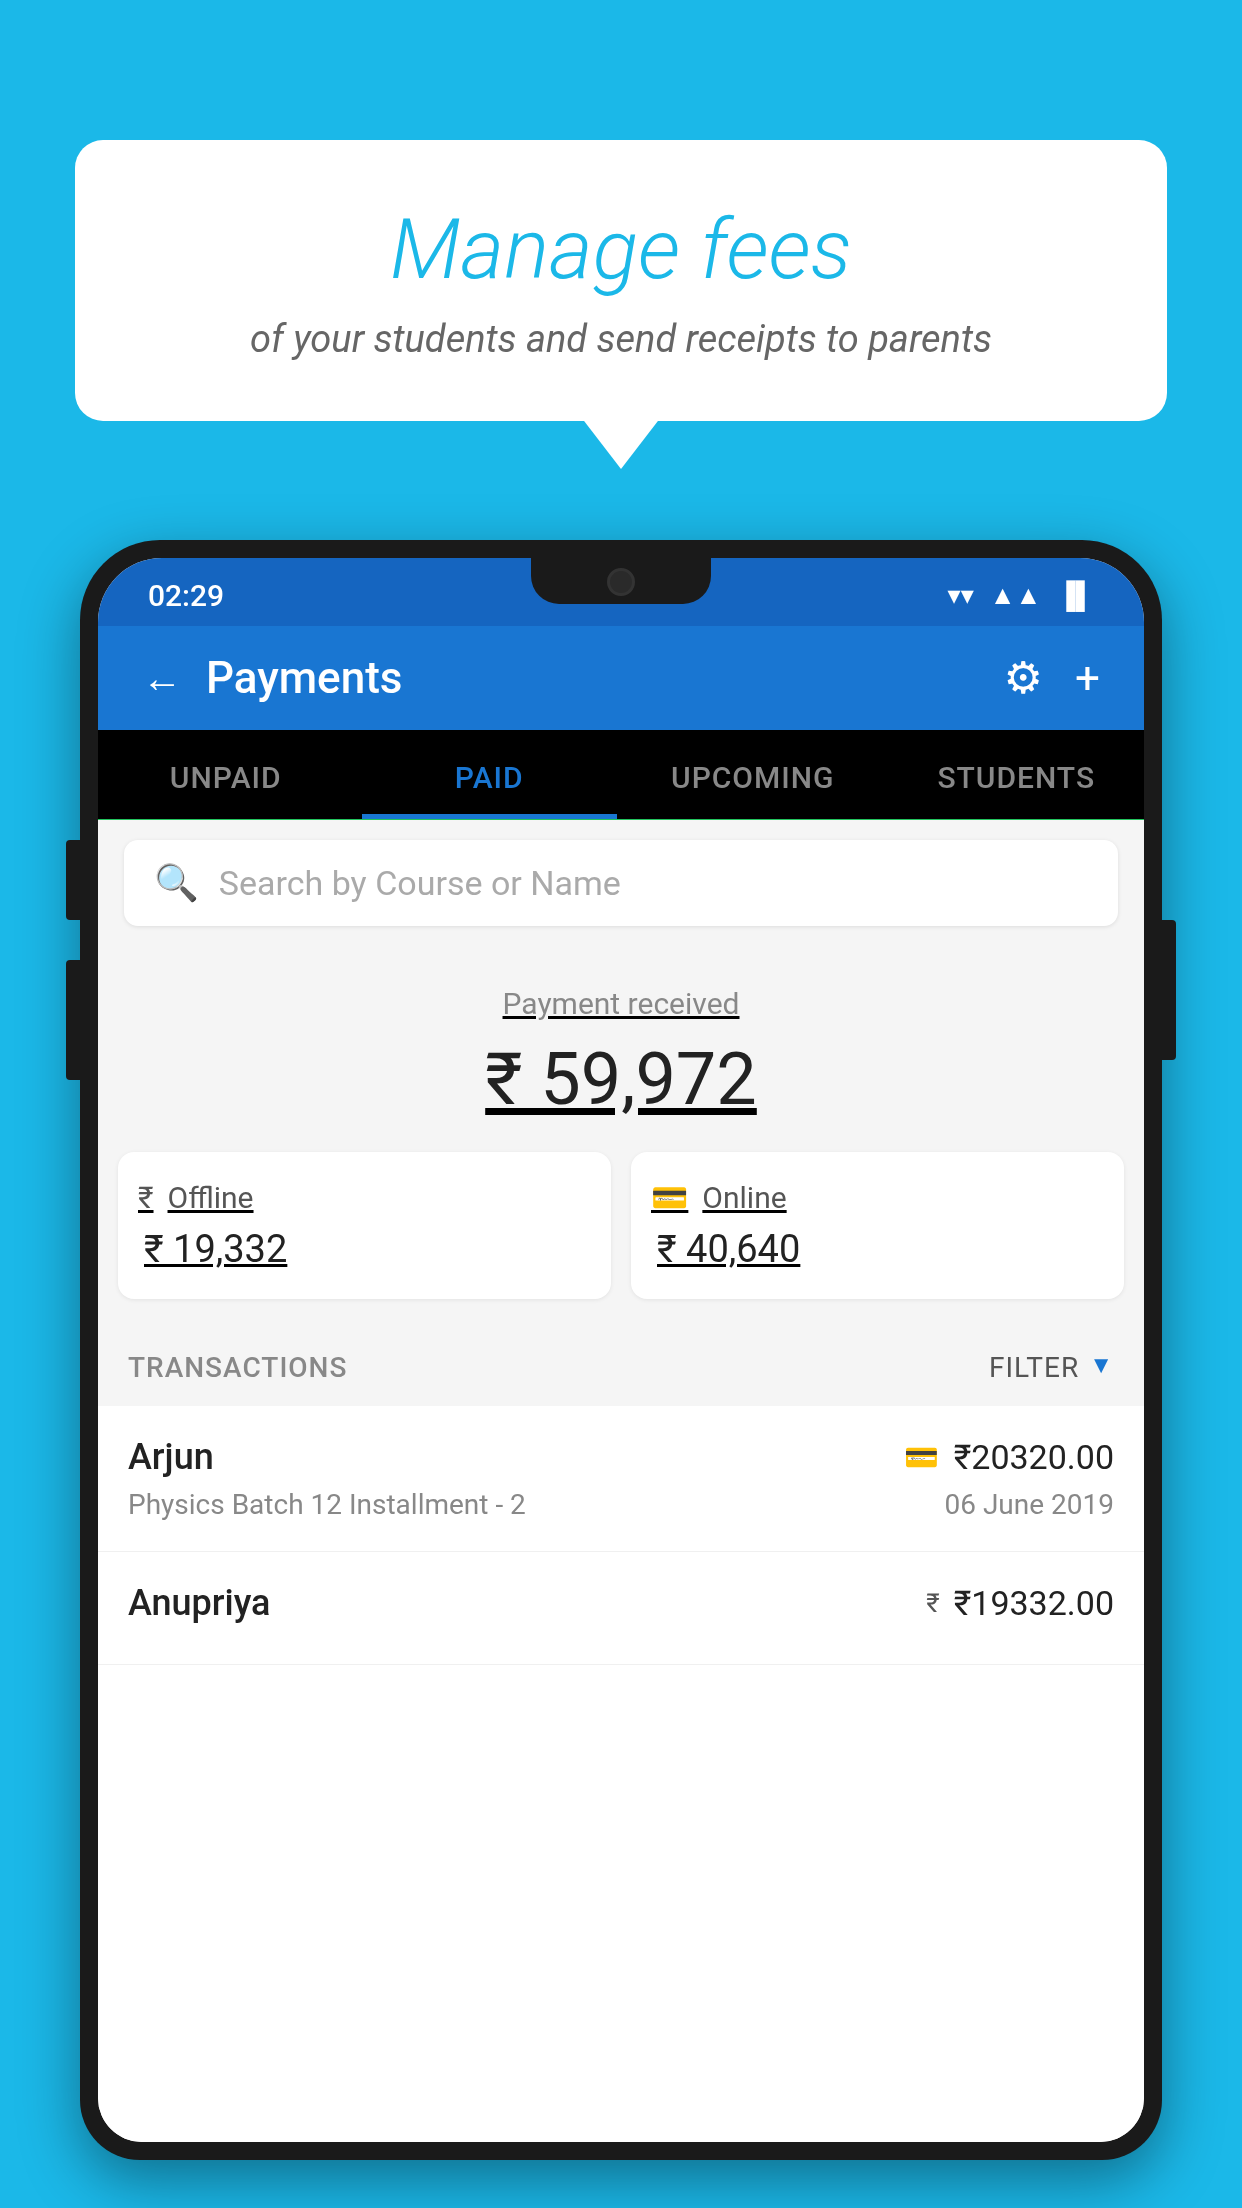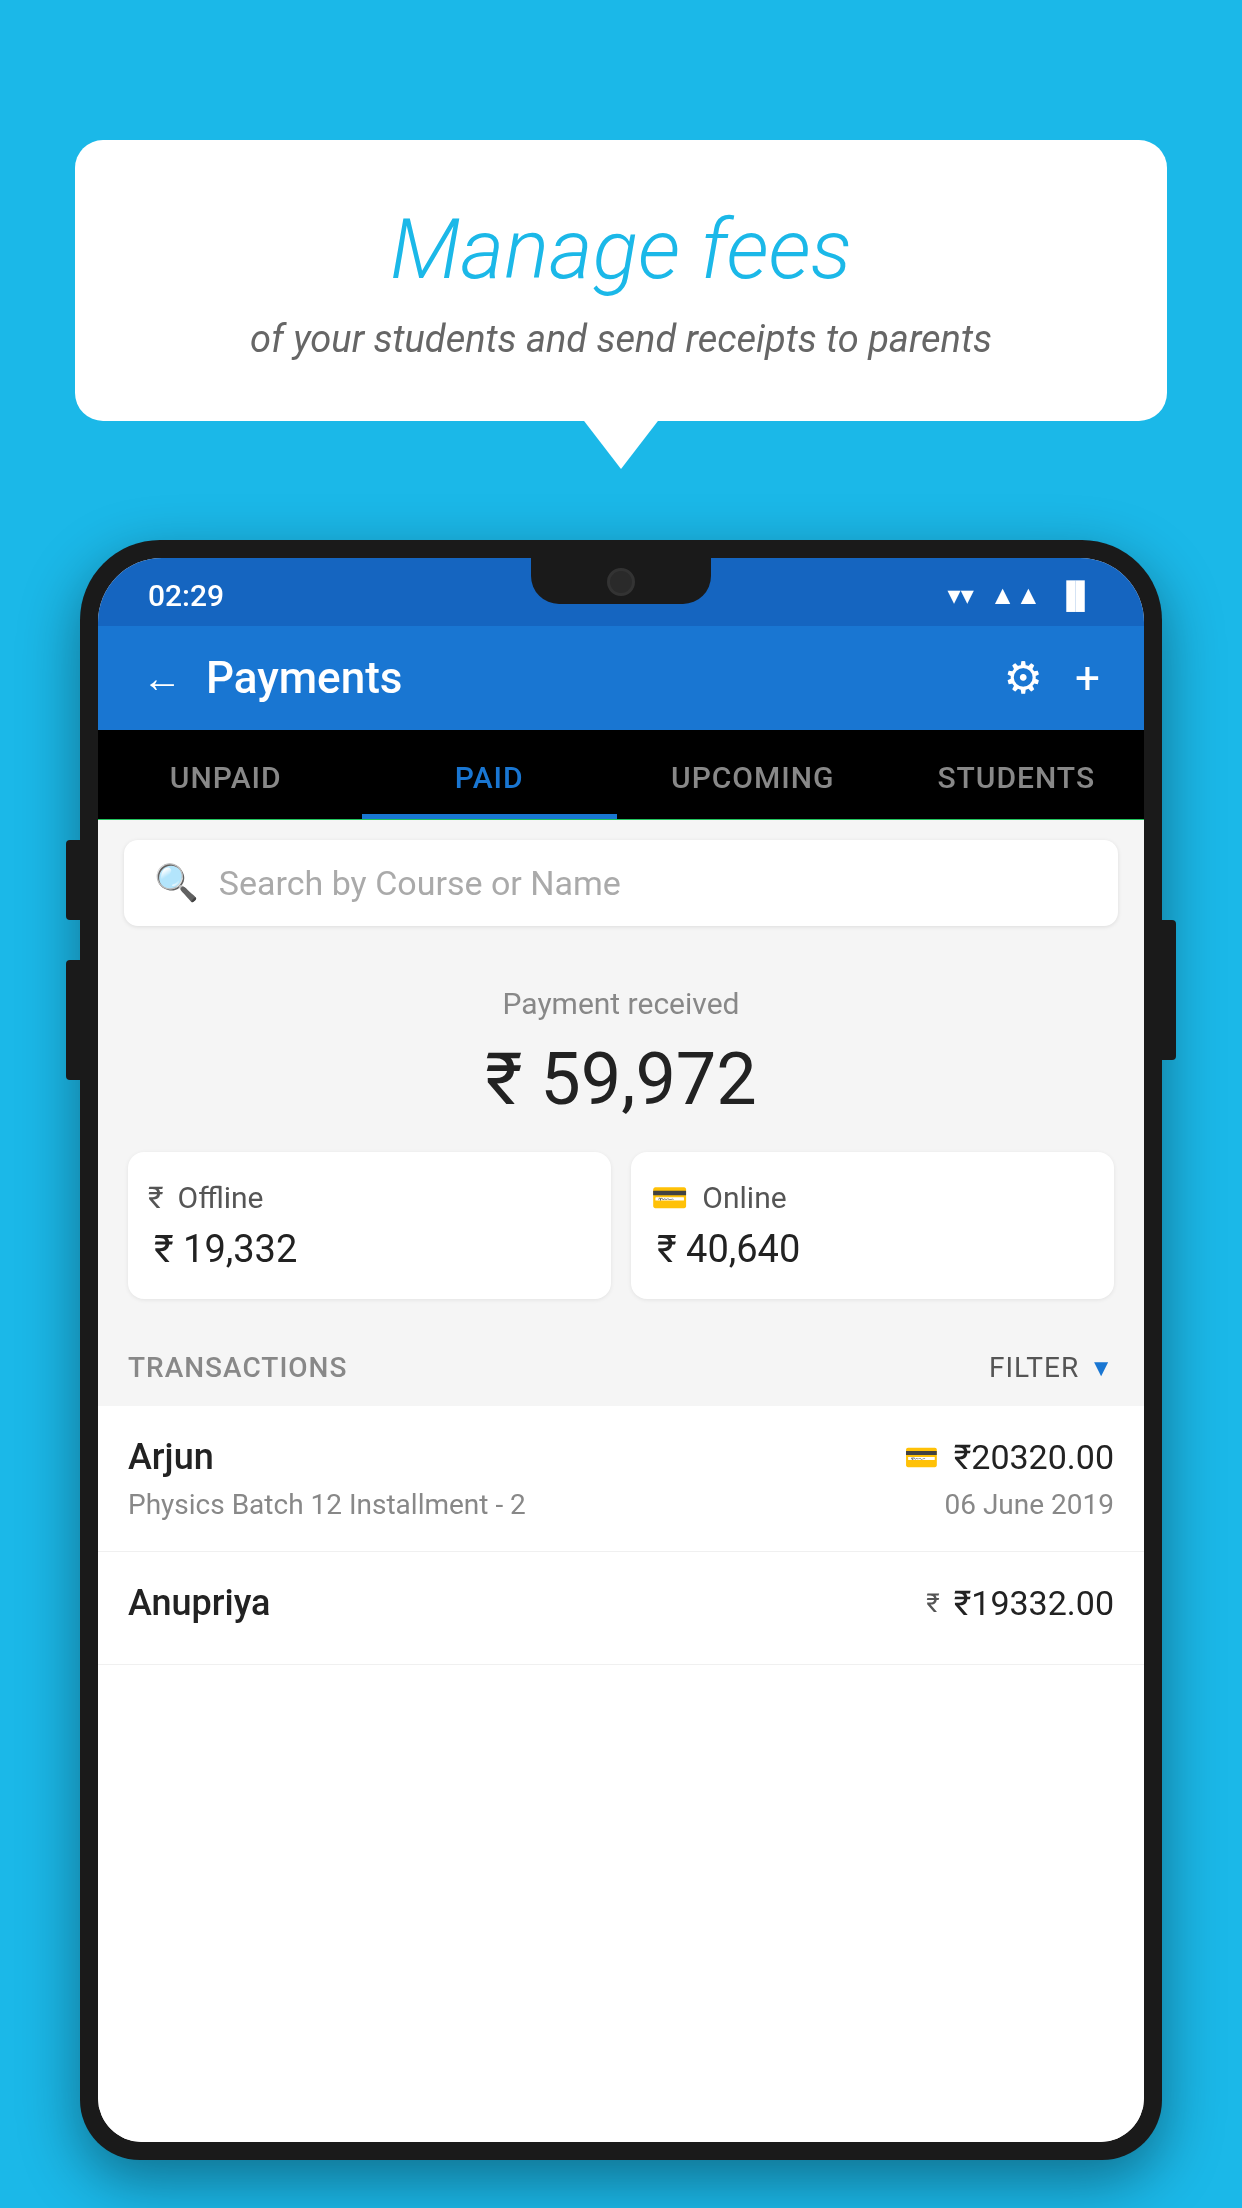--- a/index.html
+++ b/index.html
@@ -238,22 +238,23 @@
       font-size: 36px;
     }
     .search-placeholder {
       color: #aaa;
       font-size: 34px;
     }
 
     
     .payment-summary {
       background: #f5f5f5;
-      padding: 40px 30px 30px;
+      padding: 40px 20px 30px;
       text-align: center;
+      text-decoration: underline;
     }
     .payment-received-label {
       color: #888;
       font-size: 30px;
       margin-bottom: 16px;
     }
     .payment-amount {
       color: #222;
       font-size: 72px;
       font-weight: 400;
@@ -304,21 +305,21 @@
     }
     .transactions-label {
       font-size: 28px;
       color: #888;
       font-weight: 500;
       letter-spacing: 1px;
       text-transform: uppercase;
     }
     .filter-btn {
       display: flex;
-      align-items: center;
+      align-items: flex-start;
       gap: 10px;
       color: #555;
       font-size: 28px;
       letter-spacing: 1px;
       text-transform: uppercase;
       cursor: pointer;
     }
     .filter-triangle {
       color: #1976D2;
       font-size: 24px;

